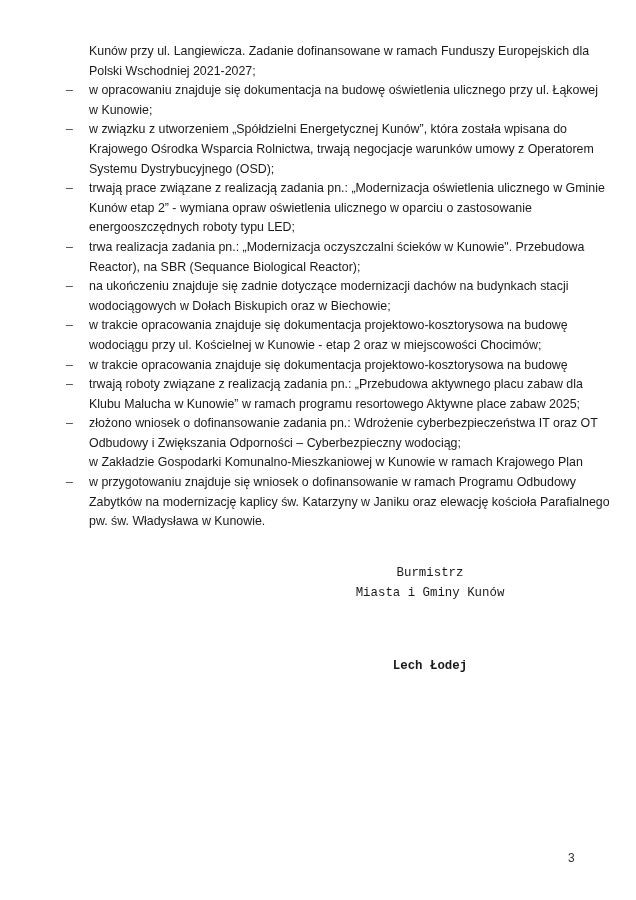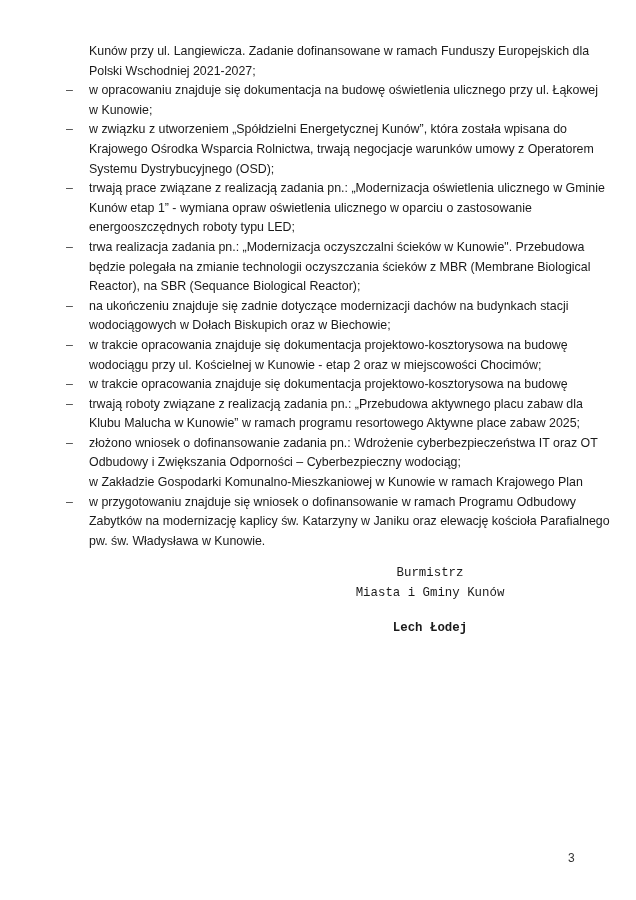--- a/index.html
+++ b/index.html
@@ -19,21 +19,21 @@
       height: 19.6px;
       line-height: 19.6px;
       white-space: nowrap;
     }
     .dash {
       position: absolute; left: 66px; top: 0;
       height: 19.6px; line-height: 19.6px;
       color: #444;
     }
     .sig-line { position: absolute; left: 340px; width: 180px; text-align: center; line-height: 19.6px; height: 19.6px; font-family: Liberation Mono, monospace; }
-    .bold { font-weight: bold; }
+    .bold { font-weight: bold; margin-top: 38px; }
     .page-number { position: absolute; left: 568px; top: 851px; font-size: 12px; color: #333; }
   </style>
 </head>
 <body>
 
 <div class="page">
   <div class="content" id="content">
       <div class="para">
         <span class="line">Kunów przy ul. Langiewicza. Zadanie dofinansowane w ramach Funduszy Europejskich dla</span>
         <span class="line">Polski Wschodniej 2021-2027;</span>
@@ -45,27 +45,26 @@
       </div>
       <div class="para">
         <span class="dash">–</span>
         <span class="line">w związku z utworzeniem „Spółdzielni Energetycznej Kunów”, która została wpisana do</span>
         <span class="line">Krajowego Ośrodka Wsparcia Rolnictwa, trwają negocjacje warunków umowy z Operatorem</span>
         <span class="line">Systemu Dystrybucyjnego (OSD);</span>
       </div>
       <div class="para">
         <span class="dash">–</span>
         <span class="line">trwają prace związane z realizacją zadania pn.: „Modernizacja oświetlenia ulicznego w Gminie</span>
-        <span class="line">Kunów etap 1” - wymiana opraw oświetlenia ulicznego w oparciu o zastosowanie</span>
+        <span class="line">Kunów etap 2” - wymiana opraw oświetlenia ulicznego w oparciu o zastosowanie</span>
         <span class="line">energooszczędnych roboty typu LED;</span>
       </div>
       <div class="para">
         <span class="dash">–</span>
         <span class="line">trwa realizacja zadania pn.: „Modernizacja oczyszczalni ścieków w Kunowie". Przebudowa</span>
-        <span class="line">będzie polegała na zmianie technologii oczyszczania ścieków z MBR (Membrane Biological</span>
         <span class="line">Reactor), na SBR (Sequance Biological Reactor);</span>
       </div>
       <div class="para">
         <span class="dash">–</span>
         <span class="line">na ukończeniu znajduje się zadnie dotyczące modernizacji dachów na budynkach stacji</span>
         <span class="line">wodociągowych w Dołach Biskupich oraz w Biechowie;</span>
       </div>
       <div class="para">
         <span class="dash">–</span>
         <span class="line">w trakcie opracowania znajduje się dokumentacja projektowo-kosztorysowa na budowę</span>

